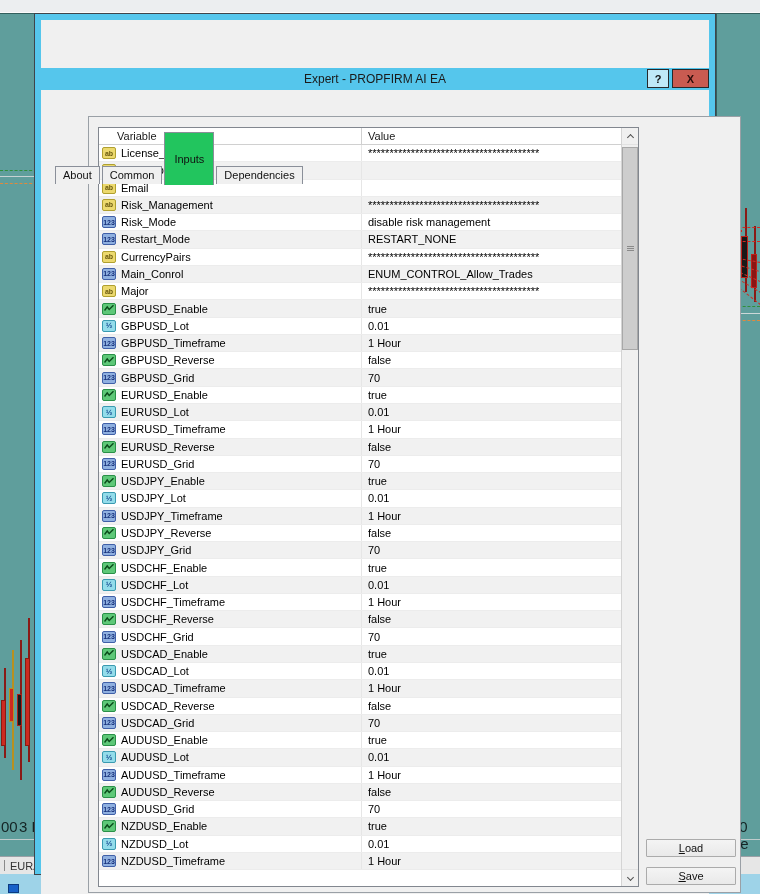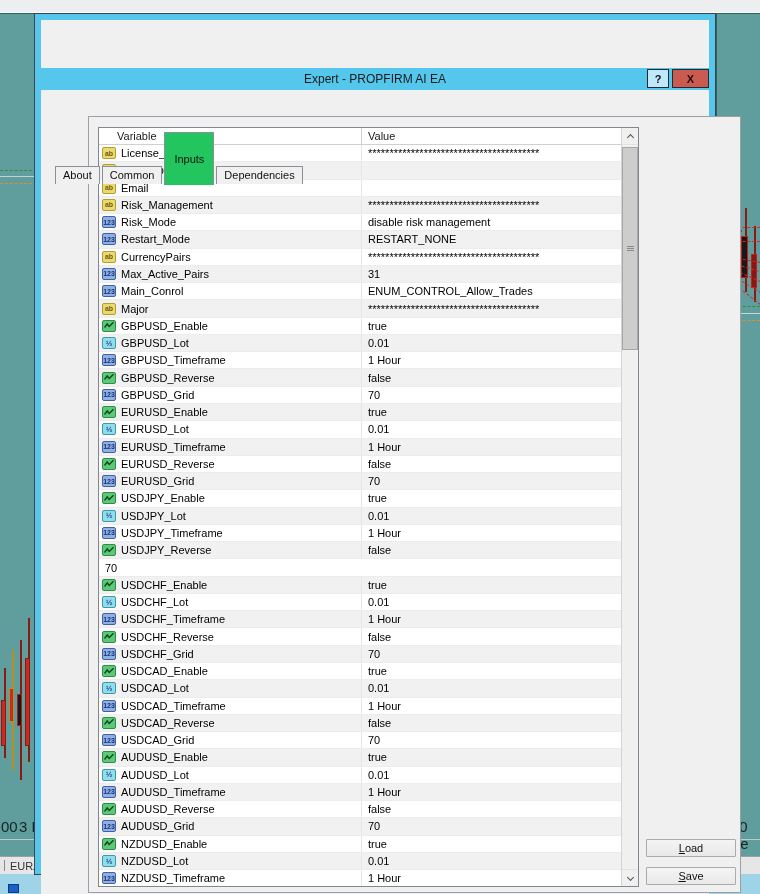--- a/index.html
+++ b/index.html
@@ -241,27 +241,20 @@
             <div class="trow">
               <div class="var-cell">
                 <span class="ticon t-string">ab</span>
                 <span>CurrencyPairs</span>
               </div>
               <div class="val-cell">****************************************</div>
             </div>
             <div class="trow">
               <div class="var-cell">
                 <span class="ticon t-integer">123</span>
-                <span>Max_Active_Pairs</span>
-              </div>
-              <div class="val-cell">31</div>
-            </div>
-            <div class="trow">
-              <div class="var-cell">
-                <span class="ticon t-integer">123</span>
                 <span>Main_Conrol</span>
               </div>
               <div class="val-cell">ENUM_CONTROL_Allow_Trades</div>
             </div>
             <div class="trow">
               <div class="var-cell">
                 <span class="ticon t-string">ab</span>
                 <span>Major</span>
               </div>
               <div class="val-cell">****************************************</div>
@@ -382,20 +375,24 @@
                 <span class="ticon t-boolean">
                   <svg width="10" height="9" viewBox="0 0 10 9">
                     <polyline points="0.5,6.5 3.2,3 5.2,5.5 9.5,1.2" fill="none" stroke="#0a4a1a" stroke-width="1.4"></polyline>
                   </svg>
                 </span>
                 <span>USDJPY_Reverse</span>
               </div>
               <div class="val-cell">false</div>
             </div>
             <div class="trow">
+              <div class="var-cell">
+                <span class="ticon t-integer">123</span>
+                <span>USDJPY_Grid</span>
+              </div>
               <div class="val-cell">70</div>
             </div>
             <div class="trow">
               <div class="var-cell">
                 <span class="ticon t-boolean">
                   <svg width="10" height="9" viewBox="0 0 10 9">
                     <polyline points="0.5,6.5 3.2,3 5.2,5.5 9.5,1.2" fill="none" stroke="#0a4a1a" stroke-width="1.4"></polyline>
                   </svg>
                 </span>
                 <span>USDCHF_Enable</span>

